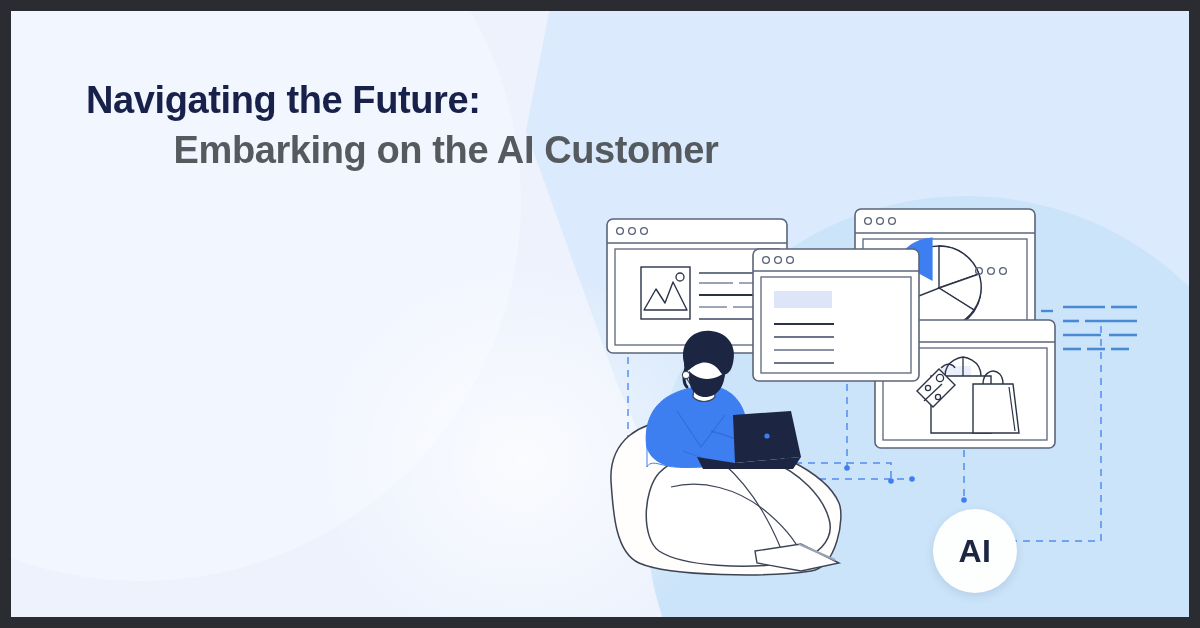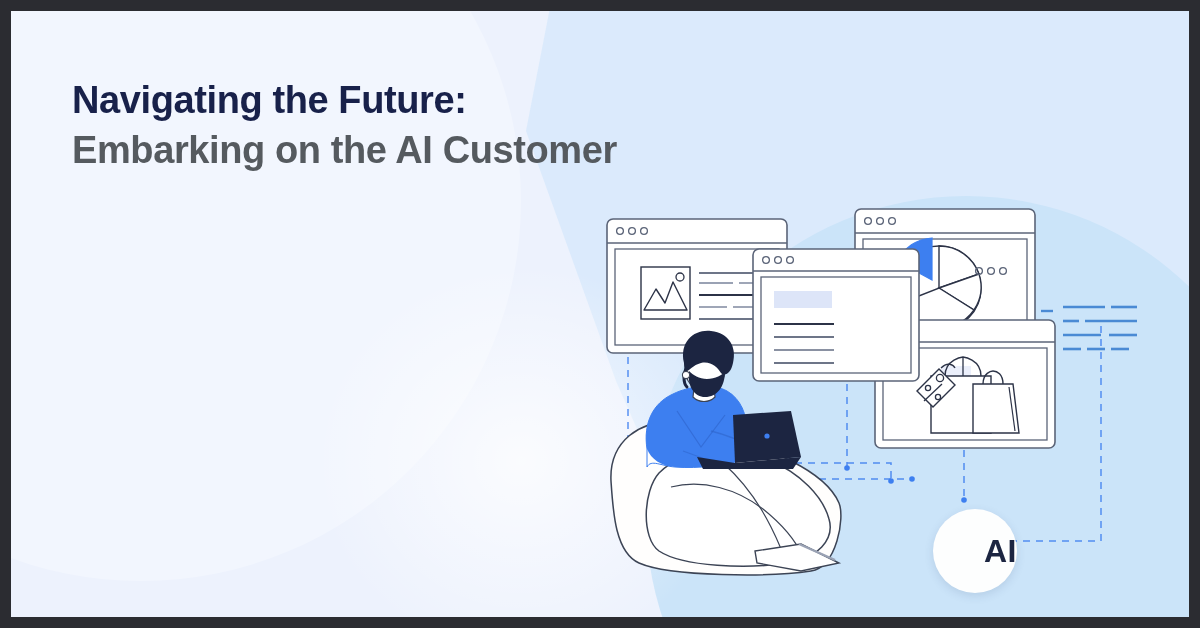--- a/index.html
+++ b/index.html
@@ -41,44 +41,44 @@
   }
   .bg-soft-glow{
     position:absolute;left:300px;top:250px;width:420px;height:400px;
     border-radius:50%;
     background:radial-gradient(ellipse at center,#ffffff 0%, rgba(255,255,255,0) 70%);
     opacity:.75;
   }
 
   
   #headline{
-    position:absolute;left:61px;top:64px;width:720px;
+    position:absolute;left:75px;top:64px;width:720px;
     z-index:40;
   }
   #headline .l{
     display:block;
     font-size:38px;
     line-height:50px;
     font-weight:bold;
     letter-spacing:-0.4px;
     white-space:nowrap;
   }
   #headline .l1{color:#18214a;}
-  #headline .l2,#headline .l3{color:#555a5f;}
+  #headline .l2,#headline .l3{color:#555a5f;text-align:center;}
 
   
   #illo{position:absolute;left:0;top:0;width:1178px;height:606px;z-index:30;}
 
   
   #ai-badge{
     position:absolute;left:922px;top:498px;width:84px;height:84px;
     border-radius:50%;
     background:#fdfefe;
     box-shadow:0 3px 10px rgba(40,60,110,.13);
-    display:flex;align-items:center;justify-content:flex-end;
+    display:flex;align-items:center;justify-content:center;
     z-index:60;
   }
   #ai-badge span{
     color:#1c2541;font-size:32px;font-weight:bold;letter-spacing:.5px;
   }
 </style>
 </head>
 <body>
 
 <div id="stage">

